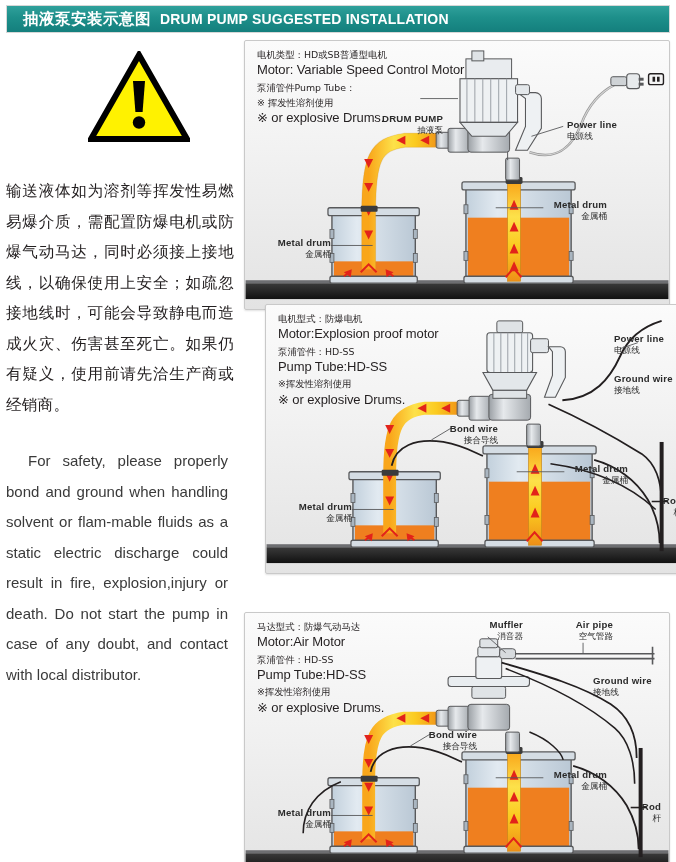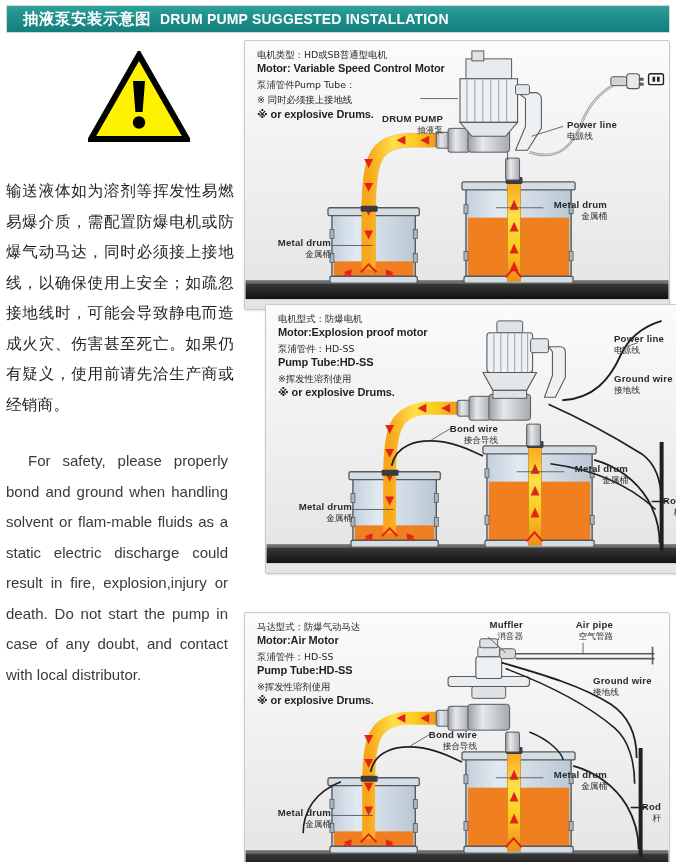--- a/index.html
+++ b/index.html
@@ -66,21 +66,21 @@
   
   .spec{
     position:absolute;left:12px;top:8px;width:215px;
     line-height:1.32;
   }
   .spec .cn{
     font-family:"DejaVu Sans","Liberation Sans",sans-serif;
     font-size:9.4px;color:#231f20;white-space:nowrap;
   }
   .spec .en{
-    font-size:11px;font-weight:bold;color:#231f20;white-space:nowrap;
+    font-size:13px;font-weight:normal;color:#231f20;white-space:nowrap;
     letter-spacing:-.1px;
   }
   .spec .grp{margin-bottom:3px;}
 
   
   .callout{position:absolute;text-align:right;line-height:1.25;white-space:nowrap;}
   .callout .en{font-size:9.6px;font-weight:bold;color:#2b2b2b;letter-spacing:.2px;}
   .callout .cn{font-size:8.6px;color:#2b2b2b;
     font-family:"DejaVu Sans","Liberation Sans",sans-serif;}
   .callout.left{text-align:right;}
@@ -232,21 +232,21 @@
 
   <div class="spec">
     <div class="grp">
       <div class="cn">电机类型：HD或SB普通型电机</div>
       <div class="en">Motor: Variable Speed Control Motor</div>
     </div>
     <div class="grp">
       <div class="cn">泵浦管件Pump Tube：</div>
     </div>
     <div class="grp">
-      <div class="cn">※ 同时必须接上接地线</div>
+      <div class="cn">※ 挥发性溶剂使用</div>
       <div class="en">※ or explosive Drums.</div>
     </div>
   </div>
 
   <div class="callout left" style="left:124px;top:72px;width:74px;">
     <div class="en">DRUM PUMP</div>
     <div class="cn">抽液泵</div>
   </div>
 
   <div class="callout l" style="left:322px;top:78px;width:70px;">

